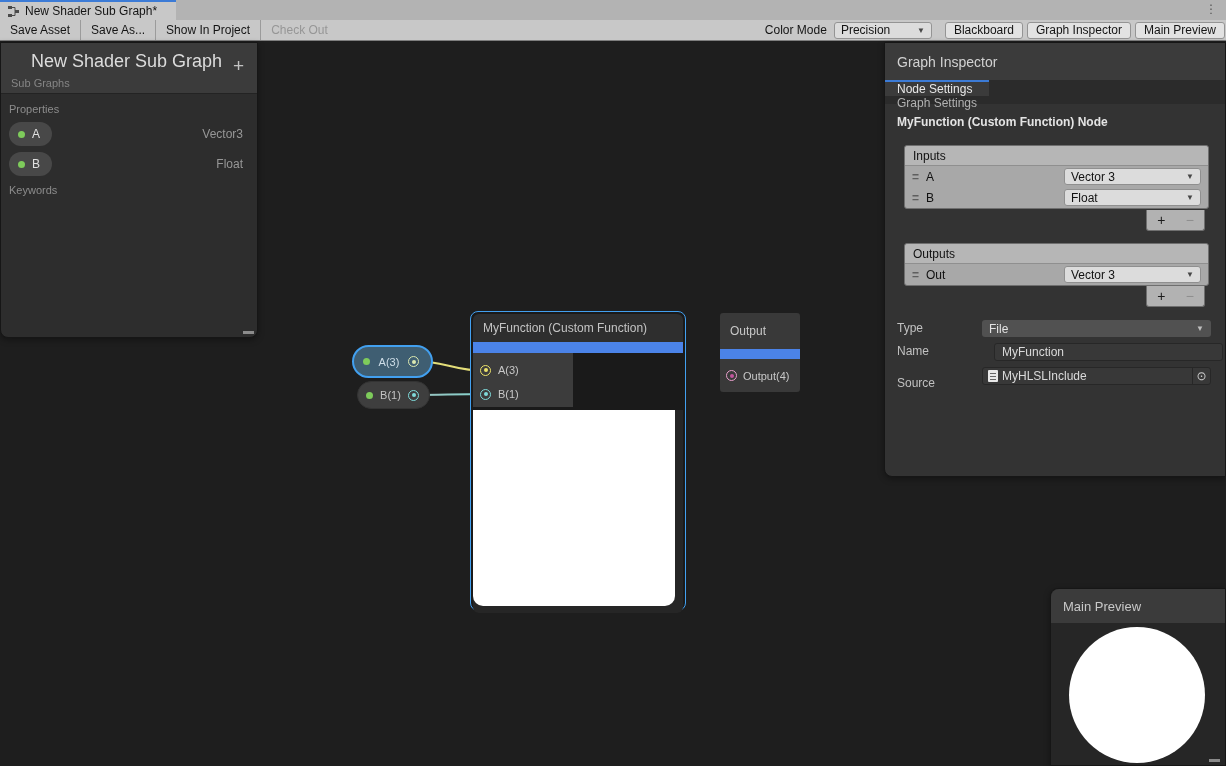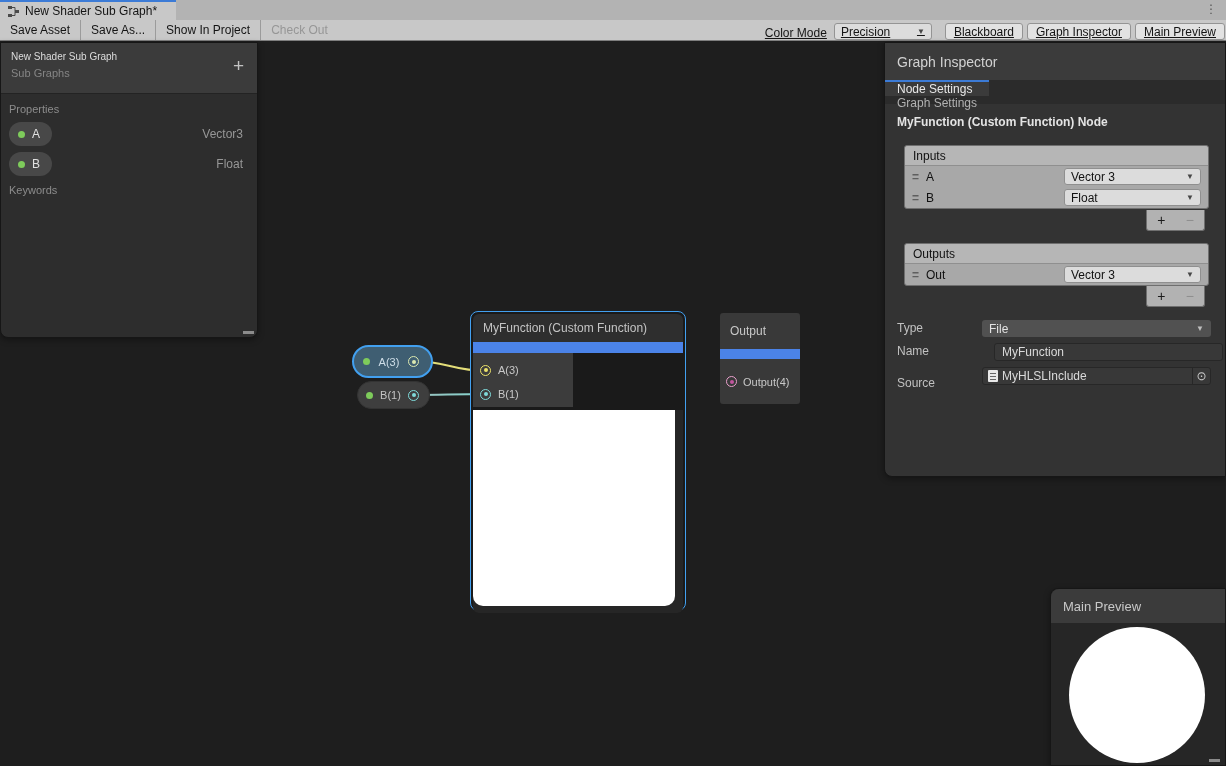--- a/index.html
+++ b/index.html
@@ -11,21 +11,21 @@
   .doc-tab { position:absolute; left:0; top:0; width:176px; height:20px; background:#C8C8C8;
              border-top:2px solid #3C7BD6; display:flex; align-items:center; gap:5px; padding:0 7px; }
   .doc-tab .tab-label { font-size:12px; color:#141414; white-space:nowrap; }
   .kebab { position:absolute; right:9px; top:2px; font-size:12px; color:#555; line-height:14px; }
 
   
   .toolbar { position:absolute; left:0; top:20px; width:1226px; height:21px; background:#C8C8C8;
              border-bottom:1px solid #7E7E7E; display:flex; align-items:stretch; font-size:12px; color:#141414; }
   .tb-btn-flat { display:flex; align-items:center; padding:0 10px; border-right:1px solid #9B9B9B; cursor:default; white-space:nowrap; }
   .tb-btn-flat.disabled { color:#969696; }
-  .tb-right { margin-left:auto; display:flex; align-items:flex-end; padding-right:1px;text-decoration:underline; }
+  .tb-right { margin-left:auto; display:flex; align-items:center; padding-right:1px; }
   .tb-label { margin-right:7px; }
   .dropdown-light { width:98px; height:17px; background:#DCDCDC; border:1px solid #949494; border-radius:3px;
                     display:flex; align-items:center; padding:0 6px; margin-right:9px; }
   .dd-arrow { margin-left:auto; font-size:8px; color:#474747; }
   .tb-btn-box { height:17px; background:#E2E2E2; border:1px solid #949494; border-radius:3px;
                 display:flex; align-items:center; padding:0 8px; margin-left:4px; white-space:nowrap; }
 
   
   svg.edges { position:absolute; left:0; top:0; z-index:1; }
 
@@ -57,27 +57,27 @@
   .port-row.out { justify-content:flex-end; padding-right:6px; padding-left:0; }
   .port-label { font-size:11px; color:#C8C8C8; }
   .fn-preview { height:203px; background:#262626; border-radius:0 0 6px 6px; }
   .preview-white { width:202px; height:196px; margin-top:3px; background:#FFFFFF; border-radius:0 0 10px 10px; }
 
   
   .node-out { position:absolute; left:720px; top:313px; width:80px; z-index:2; background:#393939;
               border-radius:3px; overflow:hidden; }
   .out-title { height:36px; display:flex; align-items:center; padding:0 10px; font-size:12px; color:#C8C8C8; }
   .out-bar { height:10px; }
-  .out-row { height:45px; display:flex; align-items:center; gap:6px; padding-left:6px; }
+  .out-row { height:33px; display:flex; align-items:center; gap:6px; padding-left:6px; }
 
   
   .blackboard { position:absolute; left:0; top:42px; width:258px; height:296px; background:#2D2D2D;
                 border:1px solid #161616; border-radius:0 0 8px 8px; z-index:3; box-shadow:0 2px 6px rgba(0,0,0,.35); }
   .bb-header { height:50px; background:#3B3B3B; position:relative; padding:8px 10px 0; }
-  .bb-title { font-size:10px; color:#DCDCDC; }
+  .bb-title { font-size:18px; color:#DCDCDC;margin-left:20px; }
   .bb-sub { font-size:11px; color:#858585; margin-top:5px; }
   .bb-add { position:absolute; right:13px; top:13px; font-size:19px; color:#C2C2C2; line-height:19px; cursor:default; }
   .bb-body { position:relative; height:244px; border-top:1px solid #232323; padding-top:7px; }
   .bb-section { font-size:11px; color:#8C8C8C; padding:0 8px; height:16px; line-height:16px; }
   .bb-row { position:relative; height:24px; margin:5px 8px 6px; }
   .bb-pill { display:inline-flex; align-items:center; gap:7px; height:24px; border-radius:12px;
              background:#484848; padding:0 12px 0 9px; }
   .bb-pill .gdot { width:7px; height:7px; border-radius:50%; }
   .bb-pill .bb-pill-label { font-size:12px; color:#E0E0E0; }
   .bb-type { position:absolute; right:6px; top:0; line-height:24px; font-size:12px; color:#979797; }

